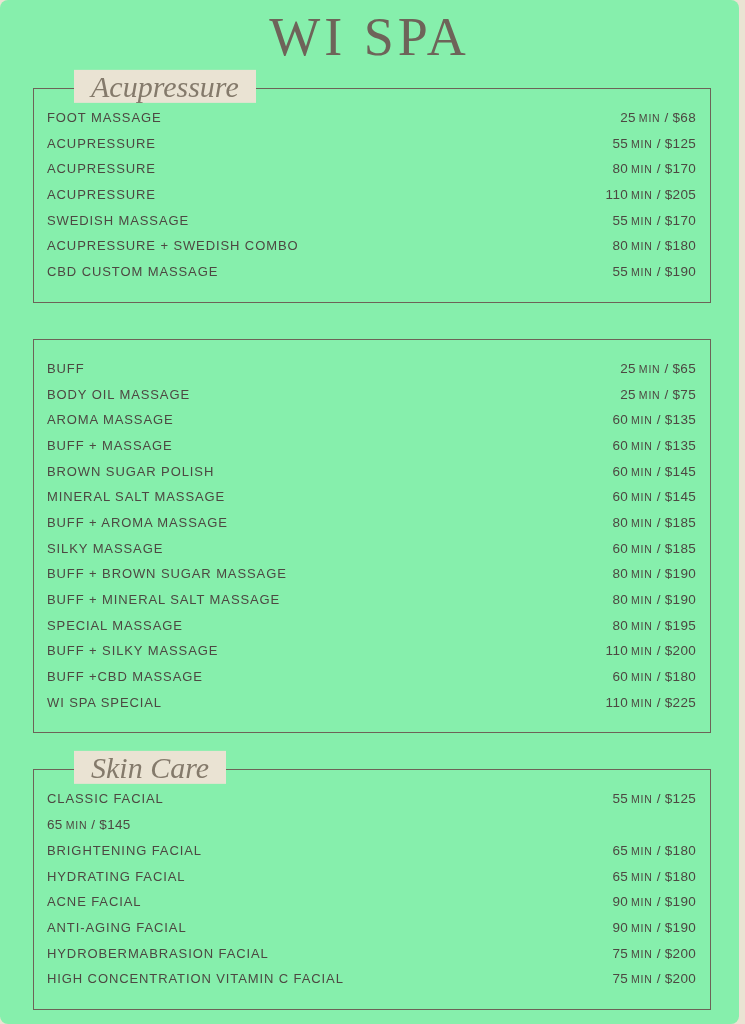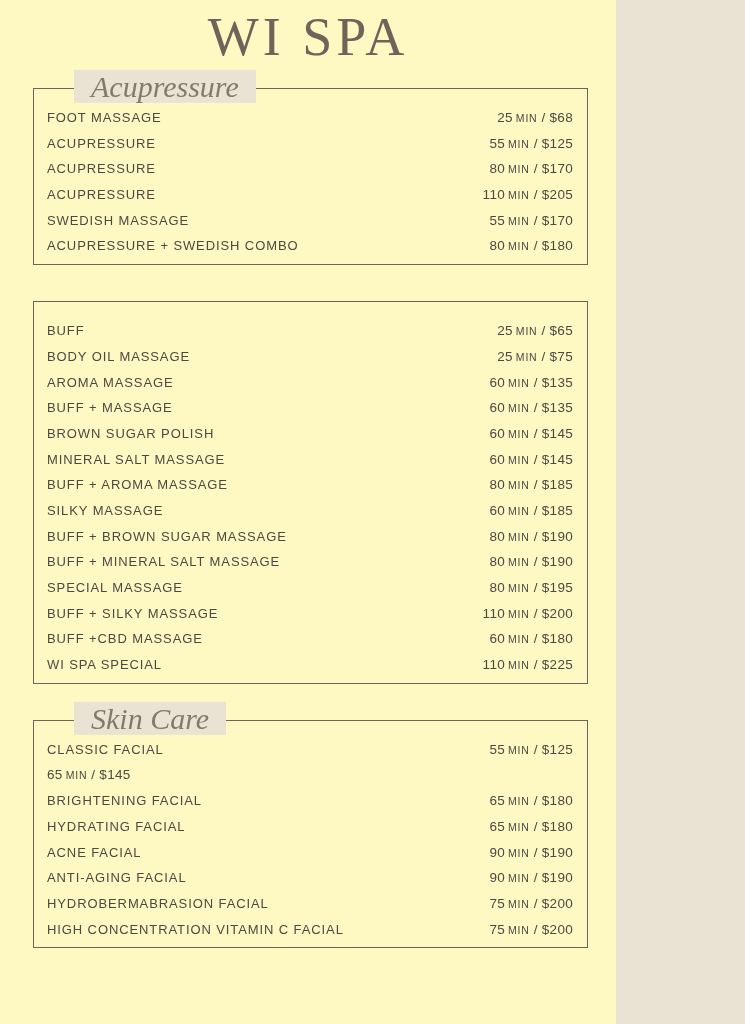--- a/index.html
+++ b/index.html
@@ -4,41 +4,42 @@
 <style>
   * { margin: 0; padding: 0; box-sizing: border-box; }
   html, body { width: 745px; }
   body {
     background: #eae3d3;
     font-family: "Liberation Sans", sans-serif;
     color: #4d4842;
   }
   .page {
     position: relative;
-    width: 616px;
+    width: 739px;
     height: 1024px;
-    background: #fef9c3;
+    background: #86efac;
     overflow: hidden;
+    border-radius: 8px;
   }
   .logo {
     text-align: center;
     font-family: "Liberation Serif", serif;
     font-size: 54px;
     letter-spacing: 4px;
     color: #6e6459;
     padding-top: 10px;
     line-height: 1.0;
     font-weight: 400;
   }
   .sections { margin-top: 24px; }
   .menu-section {
     position: relative;
     border: 1.5px solid #6d6358;
     margin: 0 28px 0 33px;
-    padding: 21px 14px 0 13px;
+    padding: 21px 14px 12px 13px;
   }
   .menu-section + .menu-section { margin-top: 36px; }
   .section-title {
     position: absolute;
     top: 0;
     left: 40px;
     transform: translateY(-58%);
     background: #eae3d3;
     padding: 0 17px;
     font-family: "Liberation Serif", serif;
@@ -107,20 +108,24 @@
   <div class="menu-row">
     <span class="item-name">SWEDISH MASSAGE</span>
     <span class="item-price"><span>55</span><span class="min-label">min</span><span class="separator">/</span><span>$170</span></span>
   </div>
 
   <div class="menu-row">
     <span class="item-name">ACUPRESSURE + SWEDISH COMBO</span>
     <span class="item-price"><span>80</span><span class="min-label">min</span><span class="separator">/</span><span>$180</span></span>
   </div>
 
+  <div class="menu-row">
+    <span class="item-name">CBD CUSTOM MASSAGE</span>
+    <span class="item-price"><span>55</span><span class="min-label">min</span><span class="separator">/</span><span>$190</span></span>
+  </div>
 </div>
   </section>
 
   <section class="menu-section">
     <div class="rows">
   <div class="menu-row">
     <span class="item-name">BUFF</span>
     <span class="item-price"><span>25</span><span class="min-label">min</span><span class="separator">/</span><span>$65</span></span>
   </div>
 

